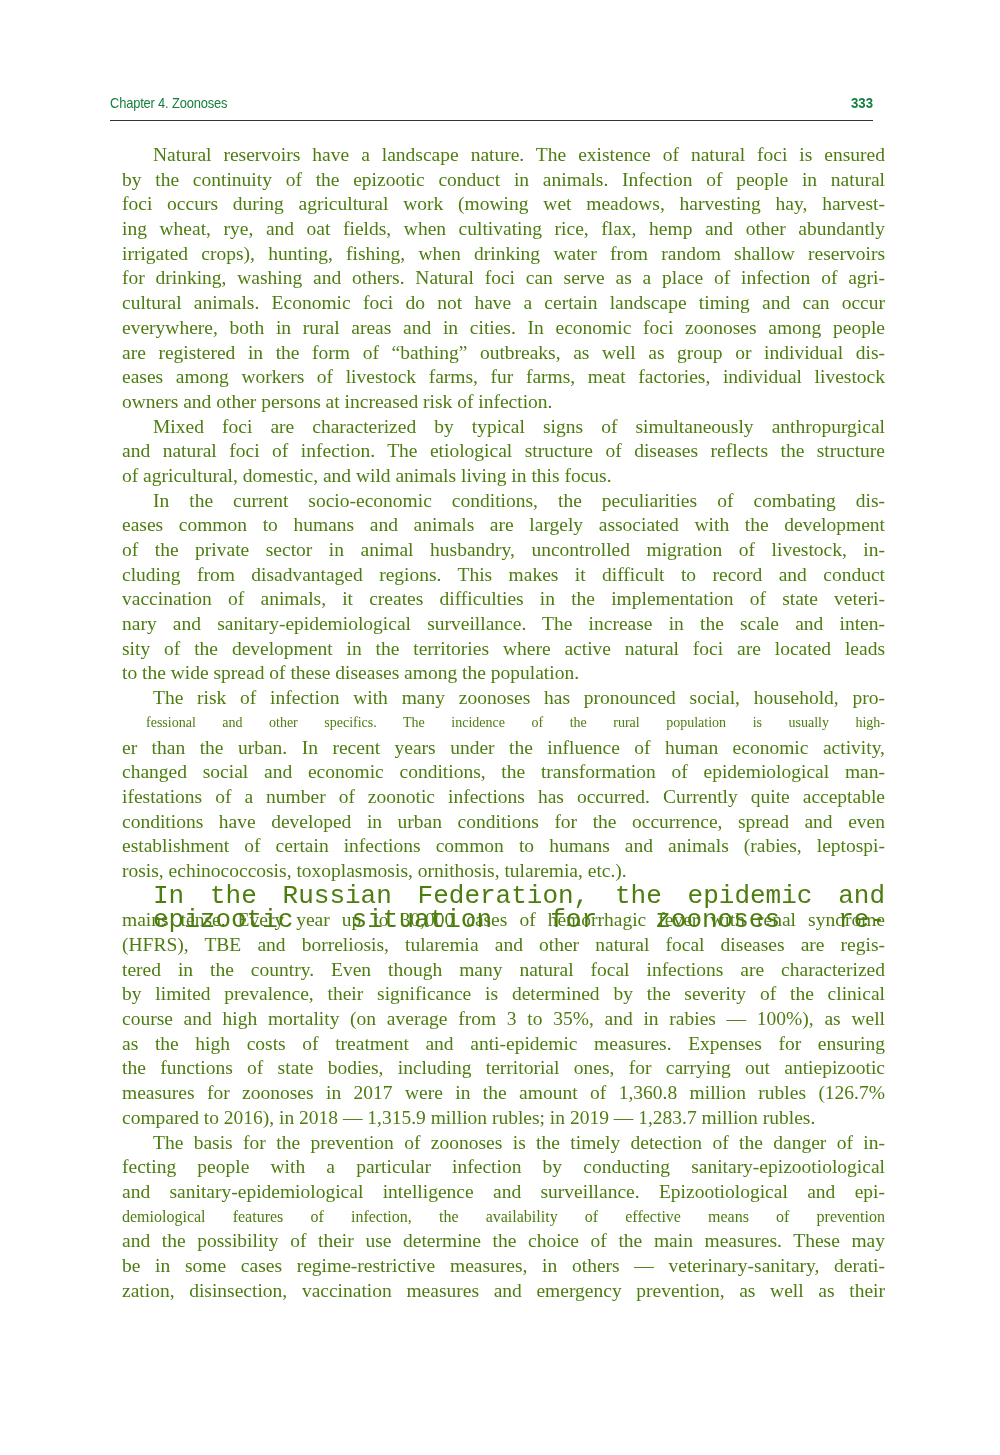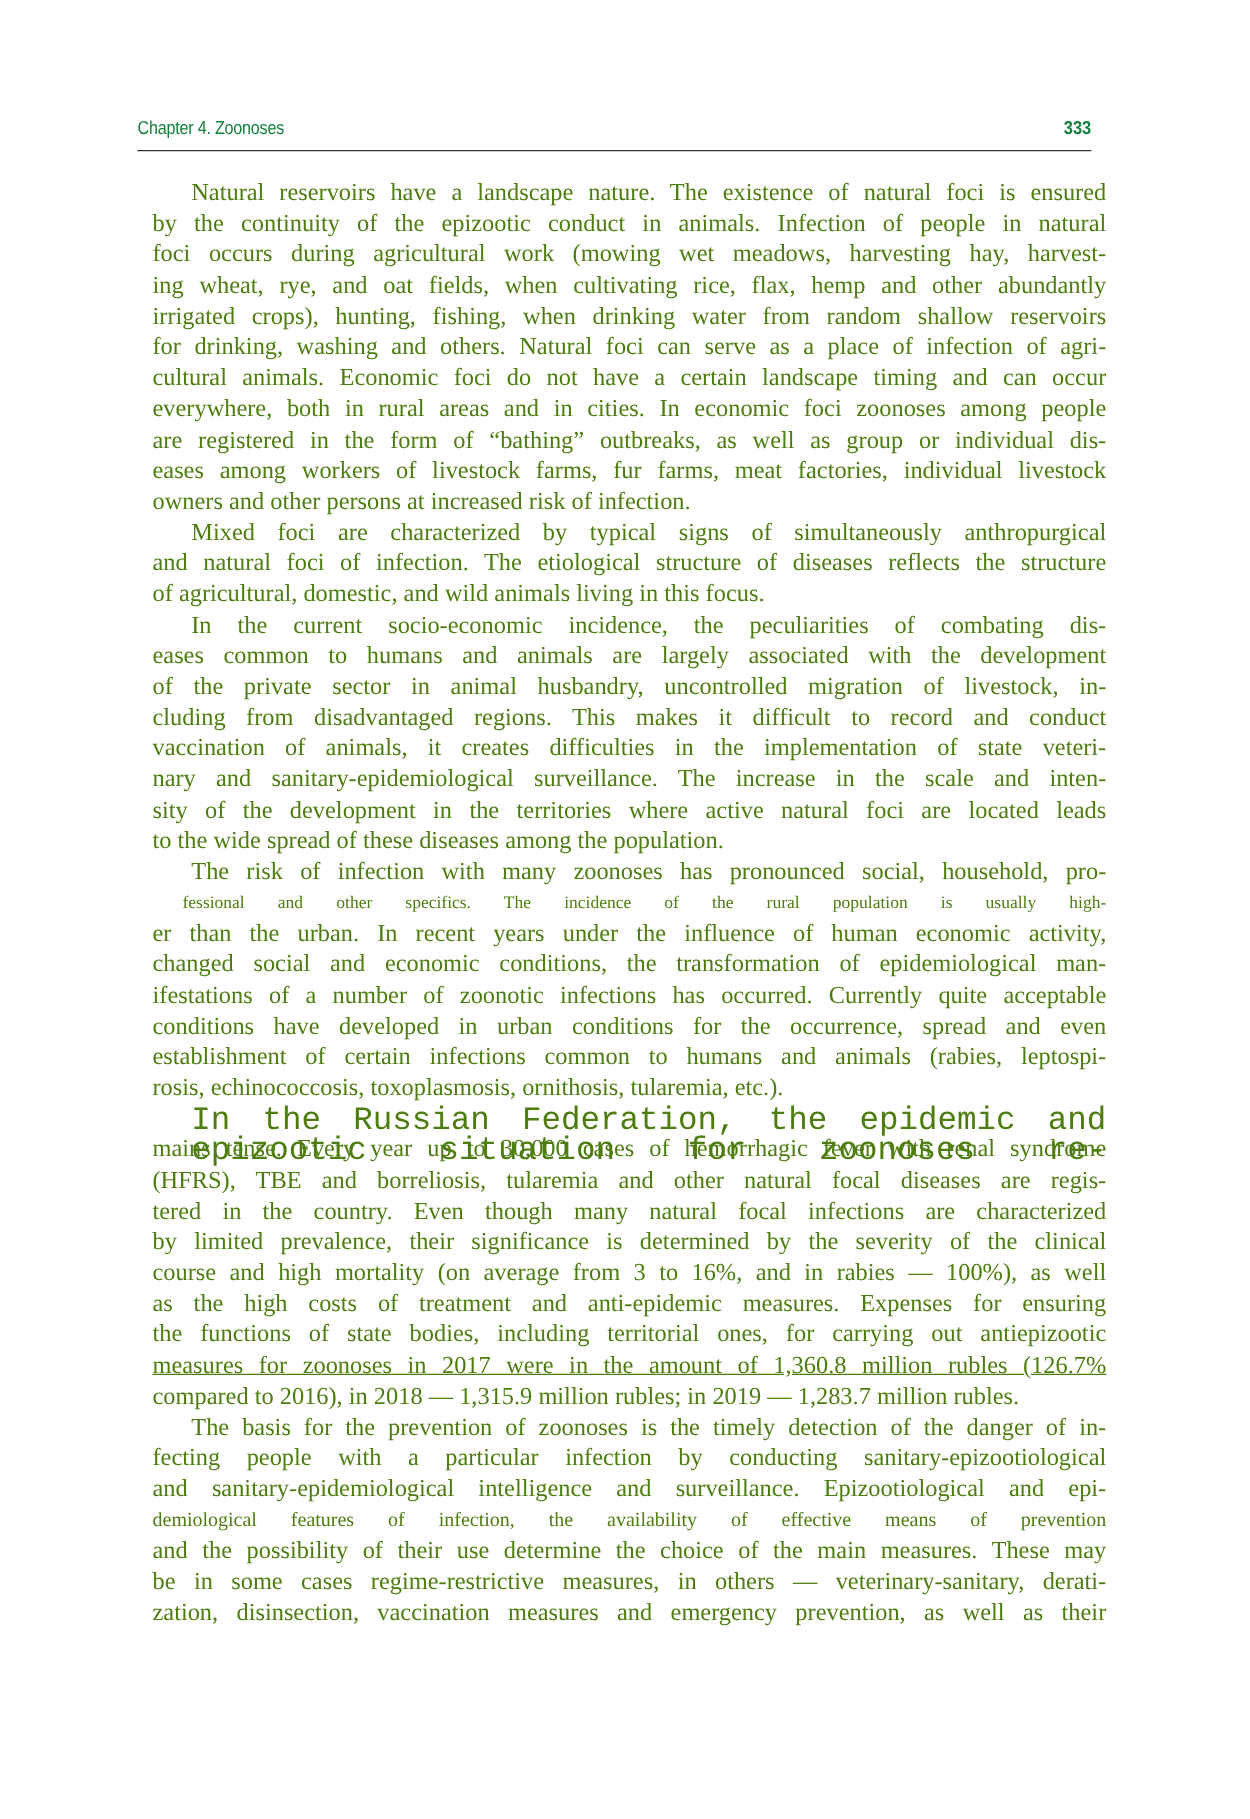--- a/index.html
+++ b/index.html
@@ -46,21 +46,21 @@
         <span class="line" style="white-space: normal; font-size: 19.5px;">are registered in the form of “bathing” outbreaks, as well as group or individual dis-</span>
         <span class="line" style="white-space: normal; font-size: 19.5px;">eases among workers of livestock farms, fur farms, meat factories, individual livestock</span>
         <span class="line last" style="white-space: normal; font-size: 19.5px;">owners and other persons at increased risk of infection.</span>
       </div>
       <div>
         <span class="line indent" style="white-space: normal; font-size: 19.5px;">Mixed foci are characterized by typical signs of simultaneously anthropurgical</span>
         <span class="line" style="white-space: normal; font-size: 19.5px;">and natural foci of infection. The etiological structure of diseases reflects the structure</span>
         <span class="line last" style="white-space: normal; font-size: 19.5px;">of agricultural, domestic, and wild animals living in this focus.</span>
       </div>
       <div>
-        <span class="line indent" style="white-space: normal; font-size: 19.5px;">In the current socio-economic incidence, the peculiarities of combating dis-</span>
+        <span class="line indent" style="white-space: normal; font-size: 19.5px;">In the current socio-economic conditions, the peculiarities of combating dis-</span>
         <span class="line" style="white-space: normal; font-size: 19.5px;">eases common to humans and animals are largely associated with the development</span>
         <span class="line" style="white-space: normal; font-size: 19.5px;">of the private sector in animal husbandry, uncontrolled migration of livestock, in-</span>
         <span class="line" style="white-space: normal; font-size: 19.5px;">cluding from disadvantaged regions. This makes it difficult to record and conduct</span>
         <span class="line" style="white-space: normal; font-size: 19.5px;">vaccination of animals, it creates difficulties in the implementation of state veteri-</span>
         <span class="line" style="white-space: normal; font-size: 19.5px;">nary and sanitary-epidemiological surveillance. The increase in the scale and inten-</span>
         <span class="line" style="white-space: normal; font-size: 19.5px;">sity of the development in the territories where active natural foci are located leads</span>
         <span class="line last" style="white-space: normal; font-size: 19.5px;">to the wide spread of these diseases among the population.</span>
       </div>
       <div>
         <span class="line indent" style="white-space: normal; font-size: 19.5px;">The risk of infection with many zoonoses has pronounced social, household, pro-</span>
@@ -71,24 +71,24 @@
         <span class="line" style="white-space: normal; font-size: 19.5px;">conditions have developed in urban conditions for the occurrence, spread and even</span>
         <span class="line" style="white-space: normal; font-size: 19.5px;">establishment of certain infections common to humans and animals (rabies, leptospi-</span>
         <span class="line last" style="white-space: normal; font-size: 19.5px;">rosis, echinococcosis, toxoplasmosis, ornithosis, tularemia, etc.).</span>
       </div>
       <div>
         <span class="line indent" style="white-space: normal; font-size: 26px; font-family: Liberation Mono, monospace;">In the Russian Federation, the epidemic and epizootic situation for zoonoses re-</span>
         <span class="line" style="white-space: normal; font-size: 19.5px;">mains tense. Every year up to 30,000 cases of hemorrhagic fever with renal syndrome</span>
         <span class="line" style="white-space: normal; font-size: 19.5px;">(HFRS), TBE and borreliosis, tularemia and other natural focal diseases are regis-</span>
         <span class="line" style="white-space: normal; font-size: 19.5px;">tered in the country. Even though many natural focal infections are characterized</span>
         <span class="line" style="white-space: normal; font-size: 19.5px;">by limited prevalence, their significance is determined by the severity of the clinical</span>
-        <span class="line" style="white-space: normal; font-size: 19.5px;">course and high mortality (on average from 3 to 16%, and in rabies — 100%), as well</span>
+        <span class="line" style="white-space: normal; font-size: 19.5px;">course and high mortality (on average from 3 to 35%, and in rabies — 100%), as well</span>
         <span class="line" style="white-space: normal; font-size: 19.5px;">as the high costs of treatment and anti-epidemic measures. Expenses for ensuring</span>
         <span class="line" style="white-space: normal; font-size: 19.5px;">the functions of state bodies, including territorial ones, for carrying out antiepizootic</span>
-        <span class="line" style="white-space: normal; font-size: 19.5px; text-decoration: underline;">measures for zoonoses in 2017 were in the amount of 1,360.8 million rubles (126.7%</span>
+        <span class="line" style="white-space: normal; font-size: 19.5px;">measures for zoonoses in 2017 were in the amount of 1,360.8 million rubles (126.7%</span>
         <span class="line last" style="white-space: normal; font-size: 19.5px;">compared to 2016), in 2018 — 1,315.9 million rubles; in 2019 — 1,283.7 million rubles.</span>
       </div>
       <div>
         <span class="line indent" style="white-space: normal; font-size: 19.5px;">The basis for the prevention of zoonoses is the timely detection of the danger of in-</span>
         <span class="line" style="white-space: normal; font-size: 19.5px;">fecting people with a particular infection by conducting sanitary-epizootiological</span>
         <span class="line" style="white-space: normal; font-size: 19.5px;">and sanitary-epidemiological intelligence and surveillance. Epizootiological and epi-</span>
         <span class="line" style="white-space: normal; font-size: 16px;">demiological features of infection, the availability of effective means of prevention</span>
         <span class="line" style="white-space: normal; font-size: 19.5px;">and the possibility of their use determine the choice of the main measures. These may</span>
         <span class="line" style="white-space: normal; font-size: 19.5px;">be in some cases regime-restrictive measures, in others — veterinary-sanitary, derati-</span>
         <span class="line" style="white-space: normal; font-size: 19.5px;">zation, disinsection, vaccination measures and emergency prevention, as well as their</span>

